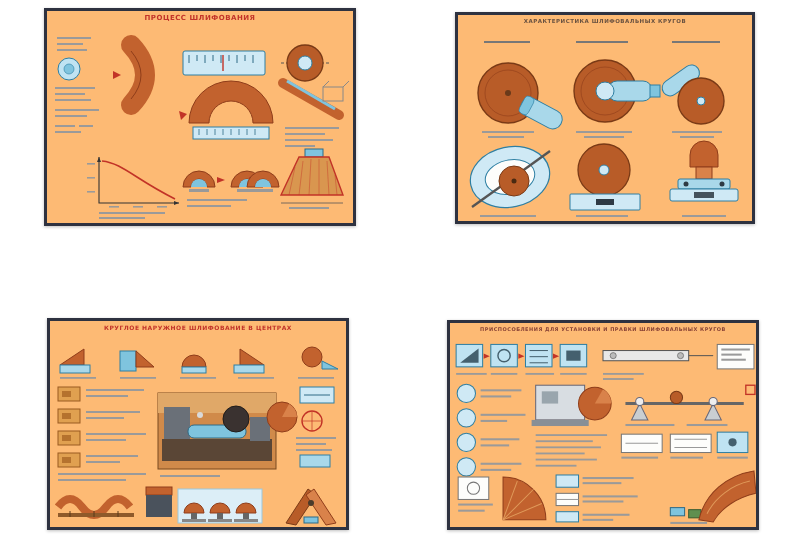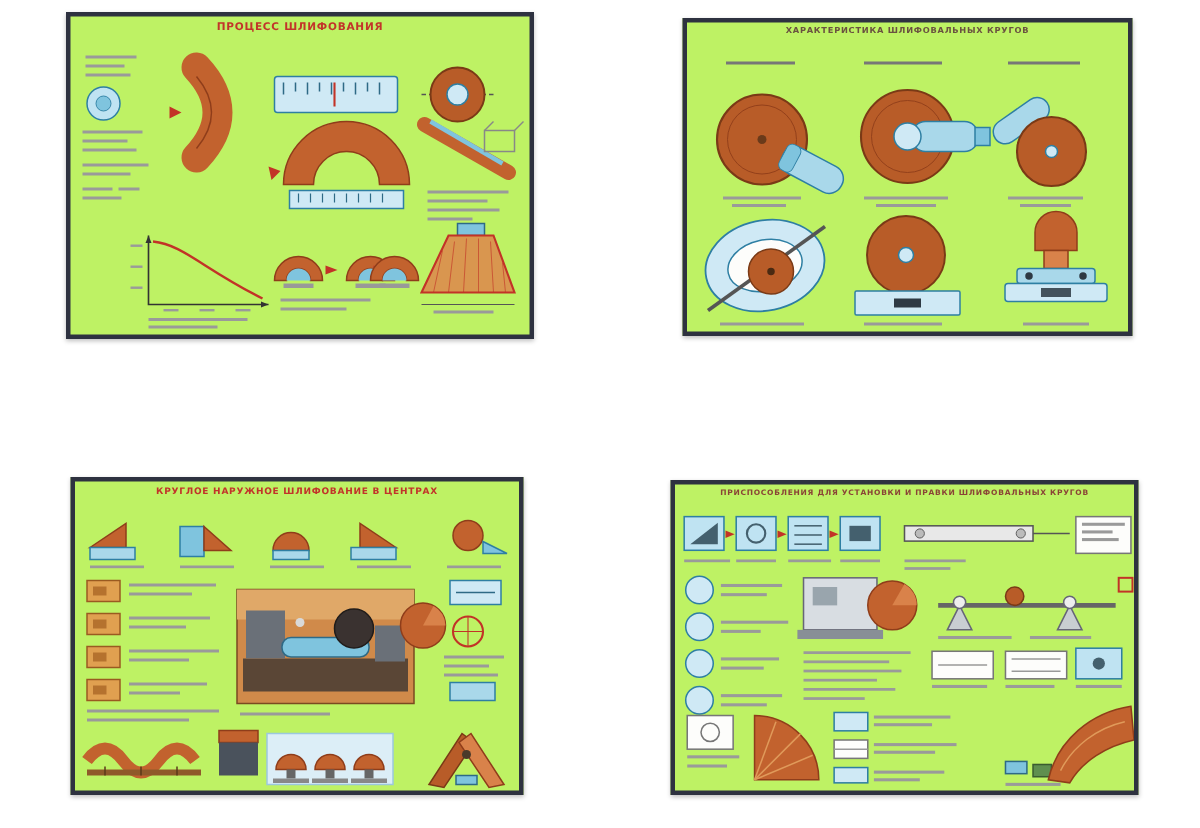--- a/index.html
+++ b/index.html
@@ -1,21 +1,21 @@
 <!DOCTYPE html>
 <html><head>
 <meta charset="utf-8">
 <style>
   html,body{margin:0;padding:0;}
   body{
     width:800px;height:552px;position:relative;background:#ffffff;
     font-family:"DejaVu Sans","Liberation Sans",sans-serif;overflow:hidden;
   }
   .poster{
-    position:absolute;background:#bef264;border:3px solid #2e3240;
+    position:absolute;background:#fdba74;border:3px solid #2e3240;
     box-shadow:0 1px 3px rgba(0,0,0,.25);
   }
   .poster svg{position:absolute;left:0;top:0;width:100%;height:100%;display:block;}
   .ptitle{
     position:absolute;top:3px;left:0;right:0;text-align:center;font-weight:bold;
     letter-spacing:.5px;z-index:2;white-space:nowrap;overflow:hidden;
   }
   .t-red{color:#c2342a;font-size:7px;}
   .t-brown{color:#6a5240;font-size:5.5px;}
   .t-red2{color:#c2342a;font-size:6px;}

